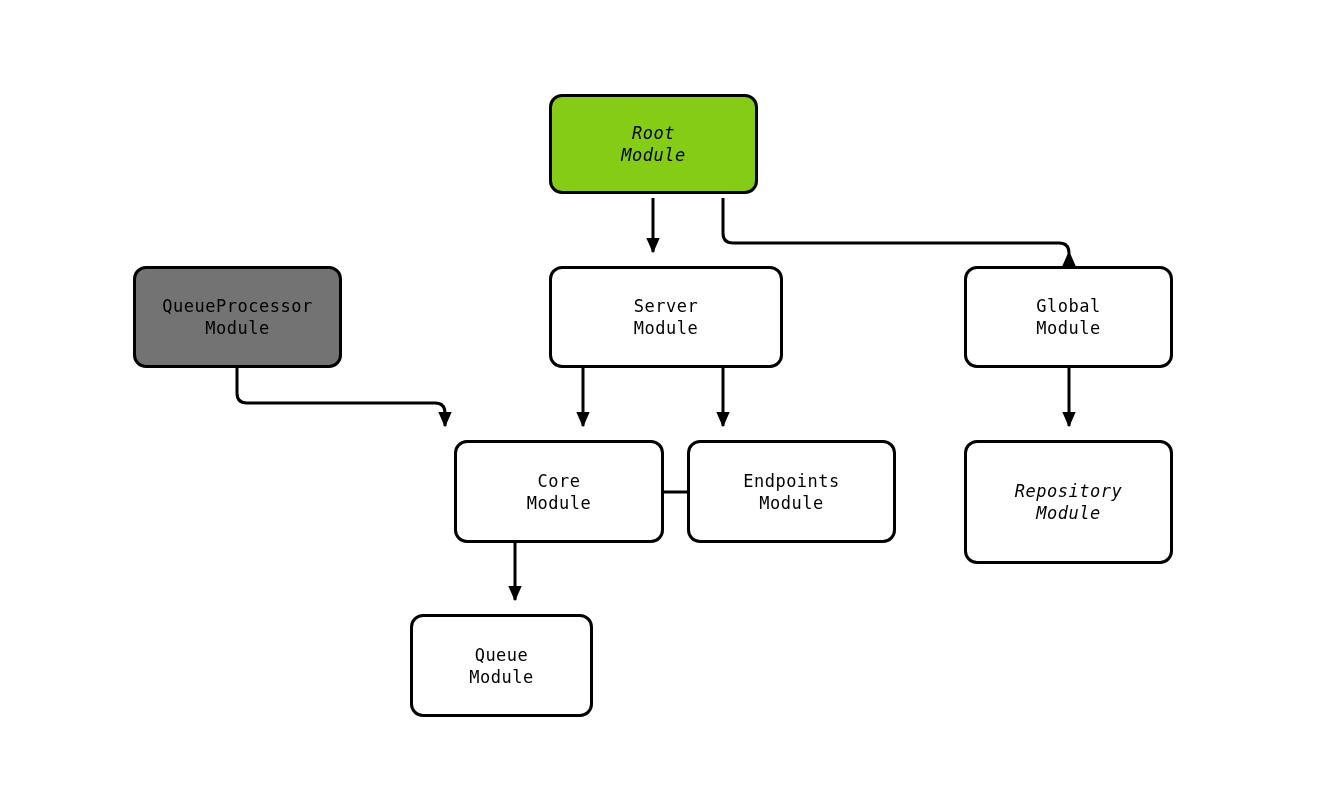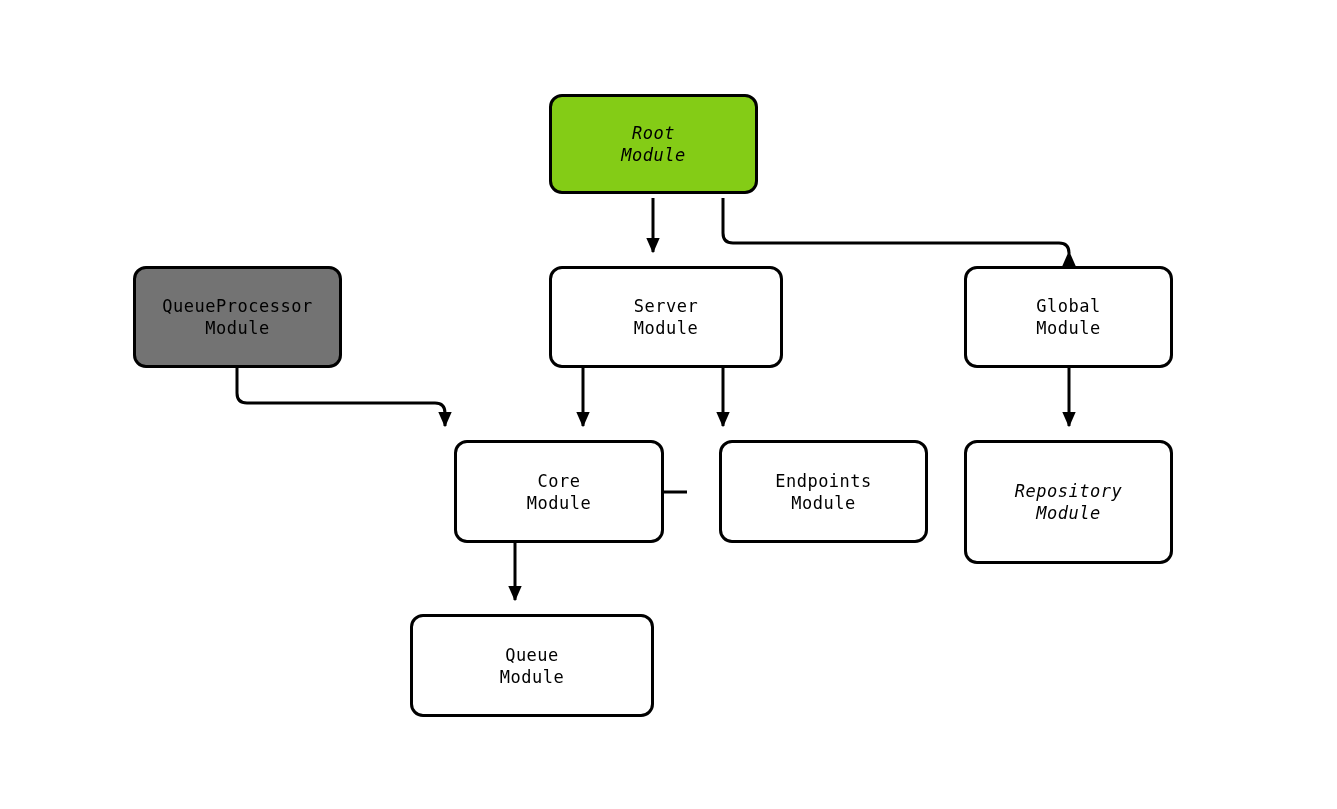--- a/index.html
+++ b/index.html
@@ -86,28 +86,28 @@
   <div class="node" style="left: 964px; top: 266px; width: 209px; height: 102px; border-color: rgb(0, 0, 0); background: rgb(255, 255, 255);">
     <span class="node-label">Global
 Module</span>
   </div>
 
   <div class="node" style="left: 410px; top: 440px; width: 210px; height: 103px; border-color: rgb(0, 0, 0); background: rgb(255, 255, 255); margin-left: 44px;">
     <span class="node-label">Core
 Module</span>
   </div>
 
-  <div class="node" style="left: 687px; top: 440px; width: 209px; height: 103px; border-color: rgb(0, 0, 0); background: rgb(255, 255, 255); margin-left: 32px;">
+  <div class="node" style="left: 687px; top: 440px; width: 209px; height: 103px; border-color: rgb(0, 0, 0); background: rgb(255, 255, 255);">
     <span class="node-label">Endpoints
 Module</span>
   </div>
 
   <div class="node" style="left: 964px; top: 440px; width: 209px; height: 124px; border-color: rgb(0, 0, 0); background: rgb(255, 255, 255); font-style: italic;">
     <span class="node-label">Repository
 Module</span>
   </div>
 
-  <div class="node" style="left: 410px; top: 614px; width: 244px; height: 103px; border-color: rgb(0, 0, 0); background: rgb(255, 255, 255);">
+  <div class="node" style="left: 410px; top: 614px; width: 183px; height: 103px; border-color: rgb(0, 0, 0); background: rgb(255, 255, 255);">
     <span class="node-label">Queue
 Module</span>
   </div>
 
 </div>
 
 </body></html>

